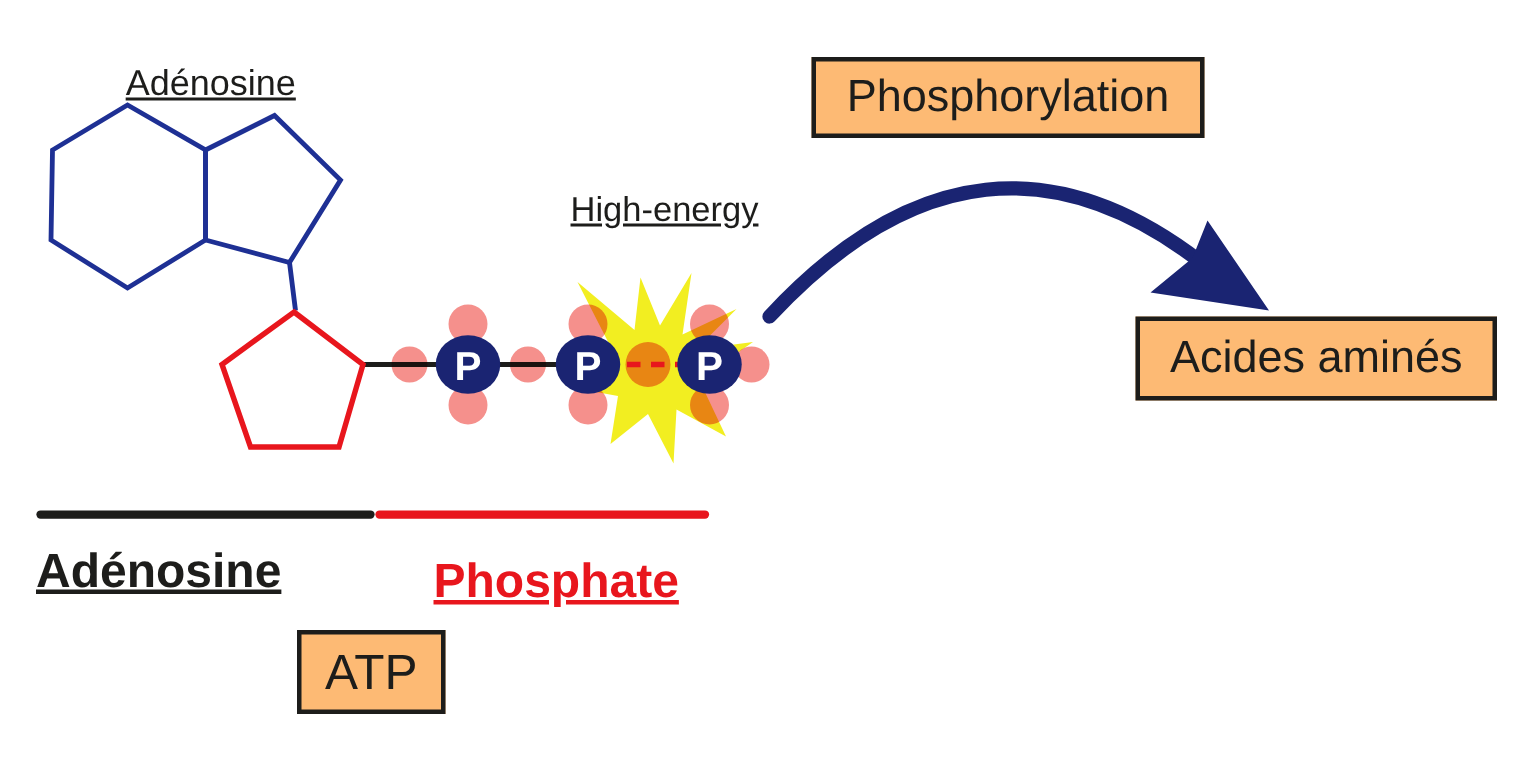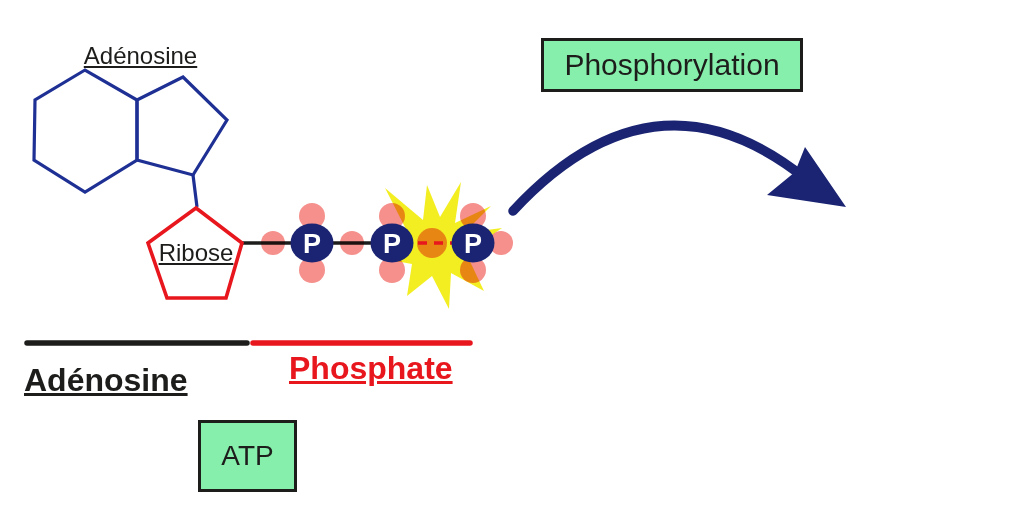--- a/index.html
+++ b/index.html
@@ -22,27 +22,27 @@
   .bracket-black{stroke:#1d1d1b;stroke-width:5.5;stroke-linecap:round;}
   .bracket-red{stroke:var(--red);stroke-width:5.5;stroke-linecap:round;}
   .p-glyph{fill:#ffffff;font-family:"Liberation Sans",sans-serif;font-weight:bold;font-size:27px;text-anchor:middle;}
 
   
   .lbl{position:absolute;white-space:nowrap;text-decoration:underline;}
   .centered{text-align:center;}
   .adenosine-top{left:68px;top:42px;width:145px;font-size:24px;}
   .ribose-lbl{left:146px;top:239px;width:100px;font-size:24px;}
   .high-energy{left:353px;top:126px;width:180px;font-size:23px;line-height:1.16;}
-  .outline-box{position:absolute;border:3px solid #1d1d1b;background:#86efac;
+  .outline-box{position:absolute;border:3px solid #1d1d1b;background:#fdba74;
     display:flex;align-items:center;justify-content:center;box-sizing:border-box;}
   .phosphorylation-box{left:541px;top:38px;width:262px;height:54px;font-size:30px;}
   .acides-box{left:757px;top:211px;width:241px;height:56px;font-size:30px;}
-  .atp-box{left:198px;top:420px;width:99px;height:72px;font-size:28px;}
+  .atp-box{left:198px;top:420px;width:99px;height:56px;font-size:33px;}
   .adenosine-bottom{left:24px;top:362px;font-size:32px;font-weight:bold;}
-  .phosphate-bottom{left:289px;top:350px;font-size:32px;font-weight:bold;color:var(--red);}
+  .phosphate-bottom{left:289px;top:369px;font-size:32px;font-weight:bold;color:var(--red);}
 </style>
 </head>
 <body>
 
 <div class="stage">
 
   <svg class="layer" width="1024" height="509" viewBox="0 0 1024 509">
 
     <line class="bond" x1="242" y1="243" x2="392" y2="243"></line>
 
@@ -82,29 +82,32 @@
       <path class="arrow-shaft" d="M 513 211 Q 655 58 806 179"></path>
       <polygon class="navy-fill" points="846,207 805,147 795,172 767,195"></polygon>
     </g>
 
     <line class="bracket-black" x1="27" y1="343" x2="247" y2="343"></line>
     <line class="bracket-red" x1="253" y1="343" x2="470" y2="343"></line>
   </svg>
 
   <div class="lbl centered adenosine-top">Adénosine</div>
 
-  <div class="lbl centered ribose-lbl">Ribose</div>
 
   <div class="lbl centered high-energy">
+    <div>High-energy</div>
   </div>
 
   <div class="outline-box phosphorylation-box">
     <span>Phosphorylation</span>
   </div>
 
+  <div class="outline-box acides-box">
+    <span>Acides aminés</span>
+  </div>
 
   <div class="lbl adenosine-bottom">Adénosine</div>
 
   <div class="lbl phosphate-bottom">Phosphate</div>
 
   <div class="outline-box atp-box">
     <span>ATP</span>
   </div>
 
 </div>

